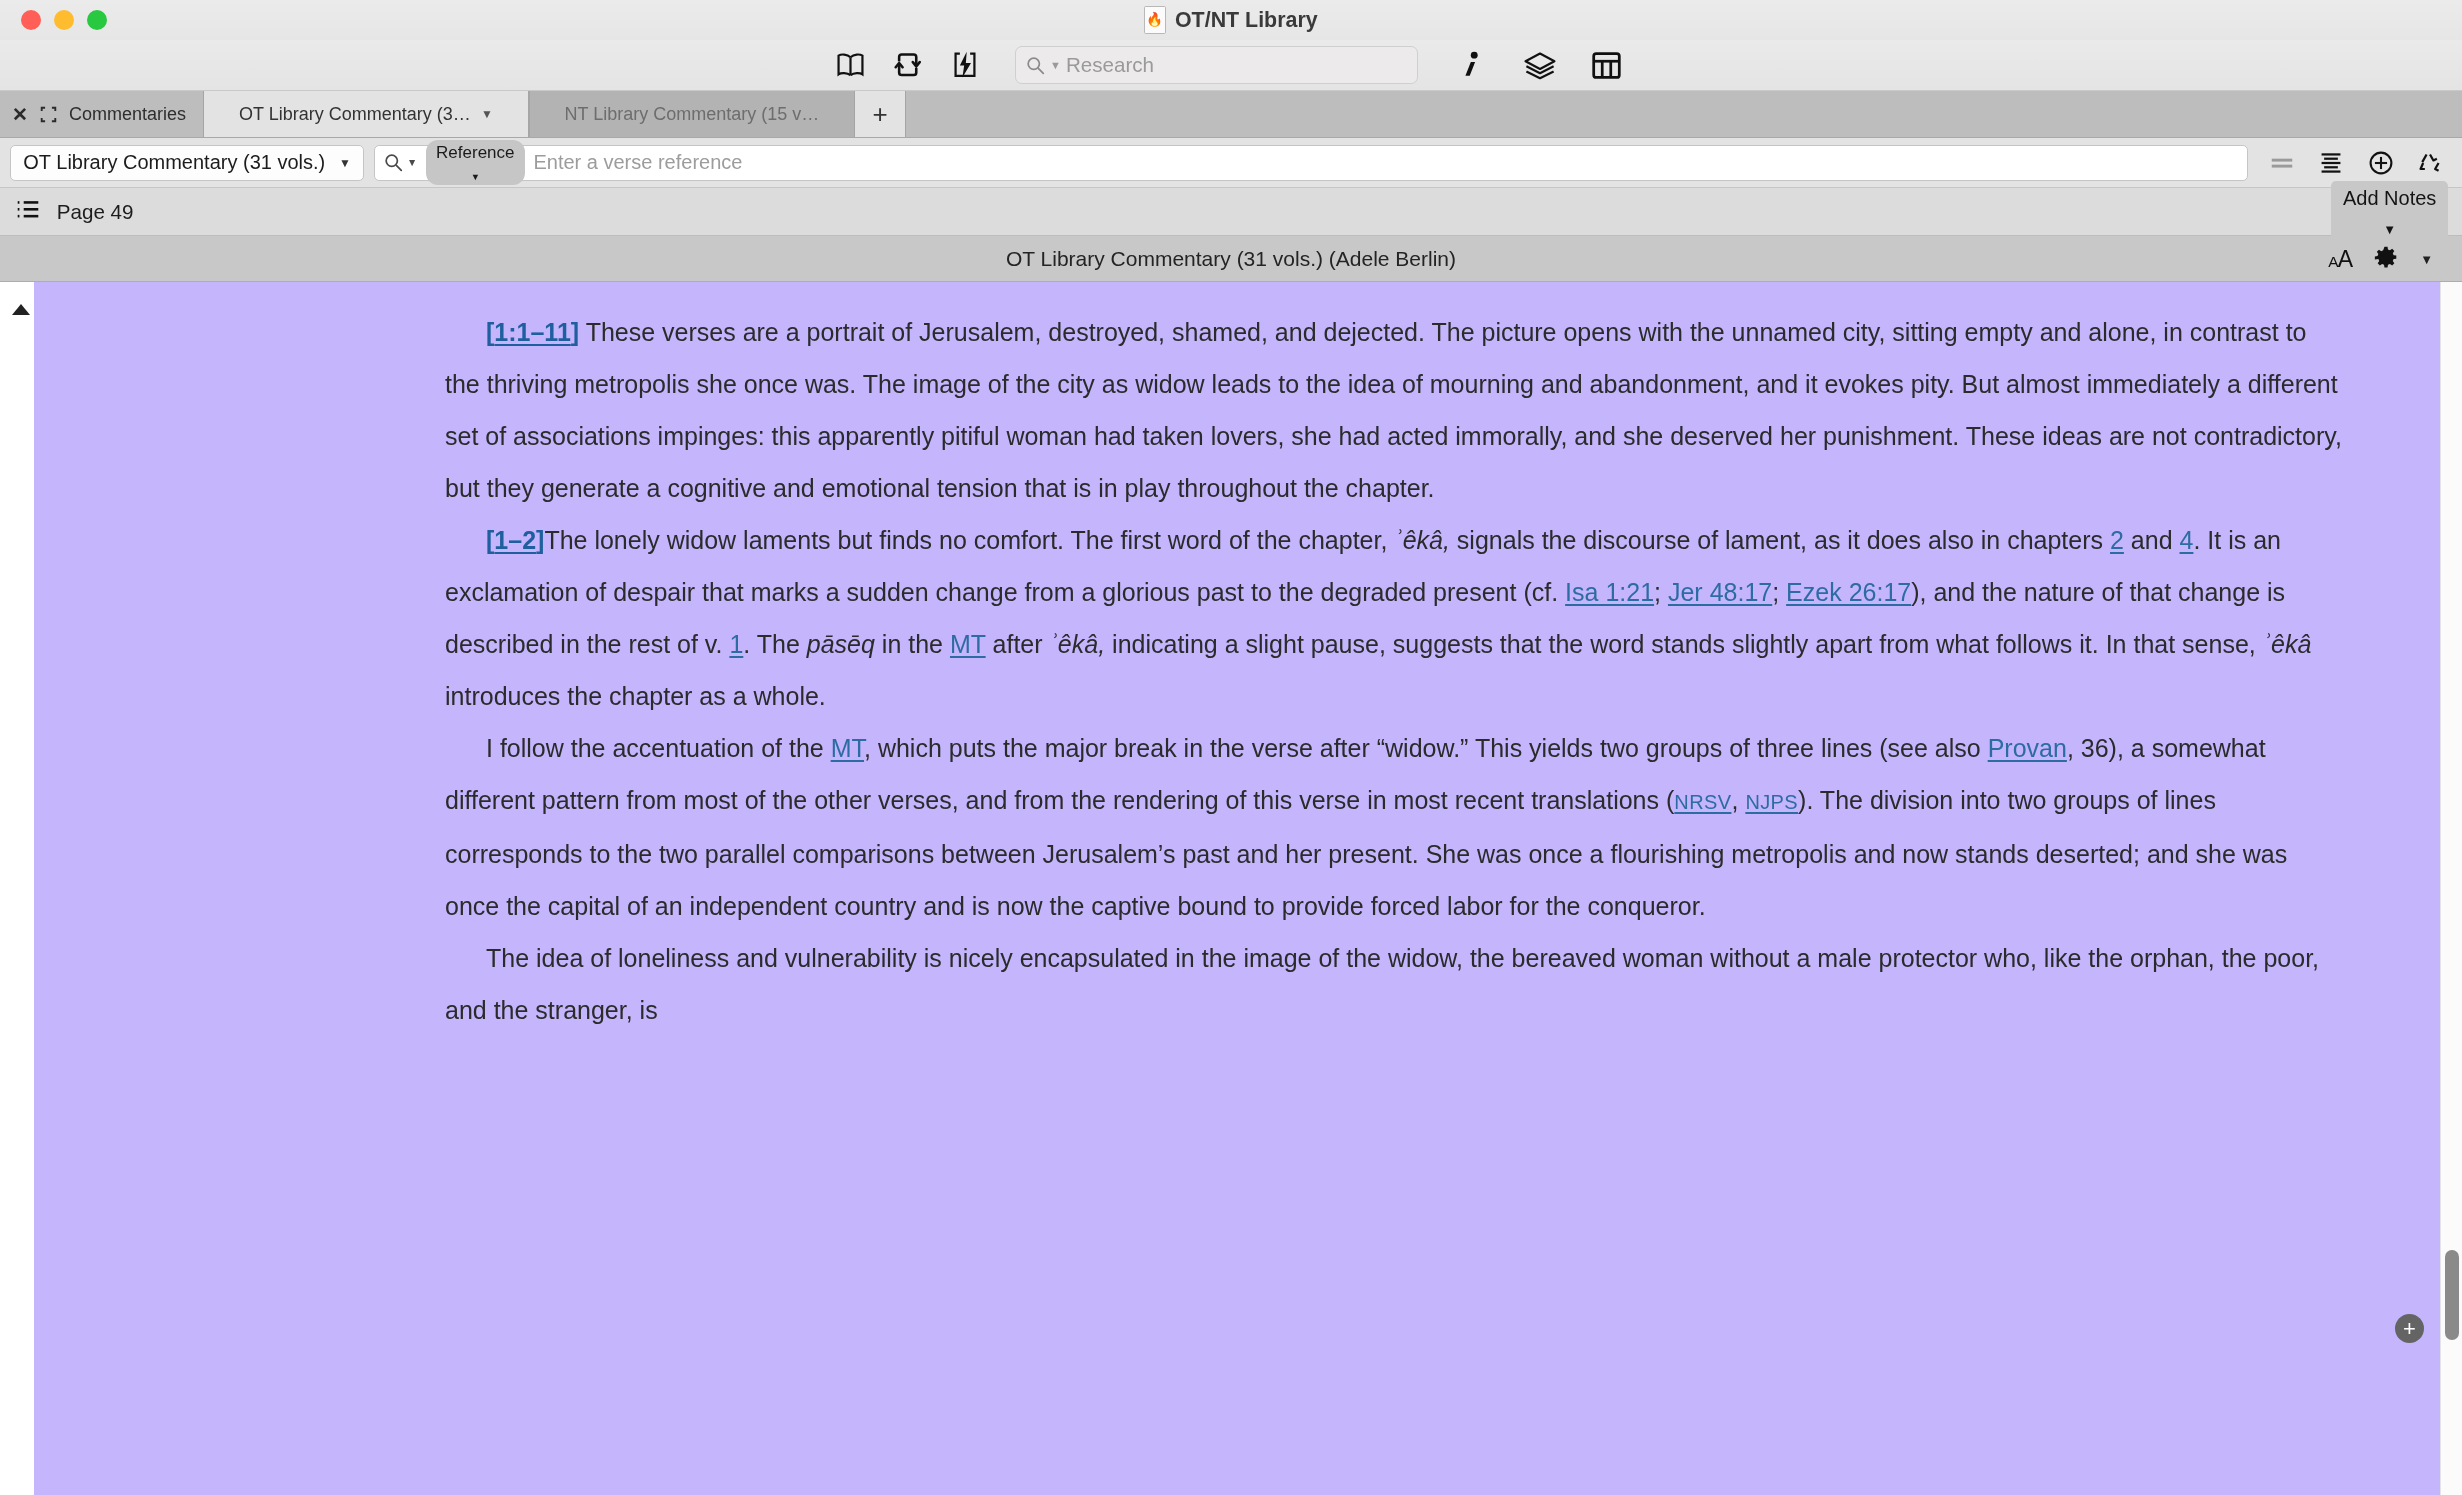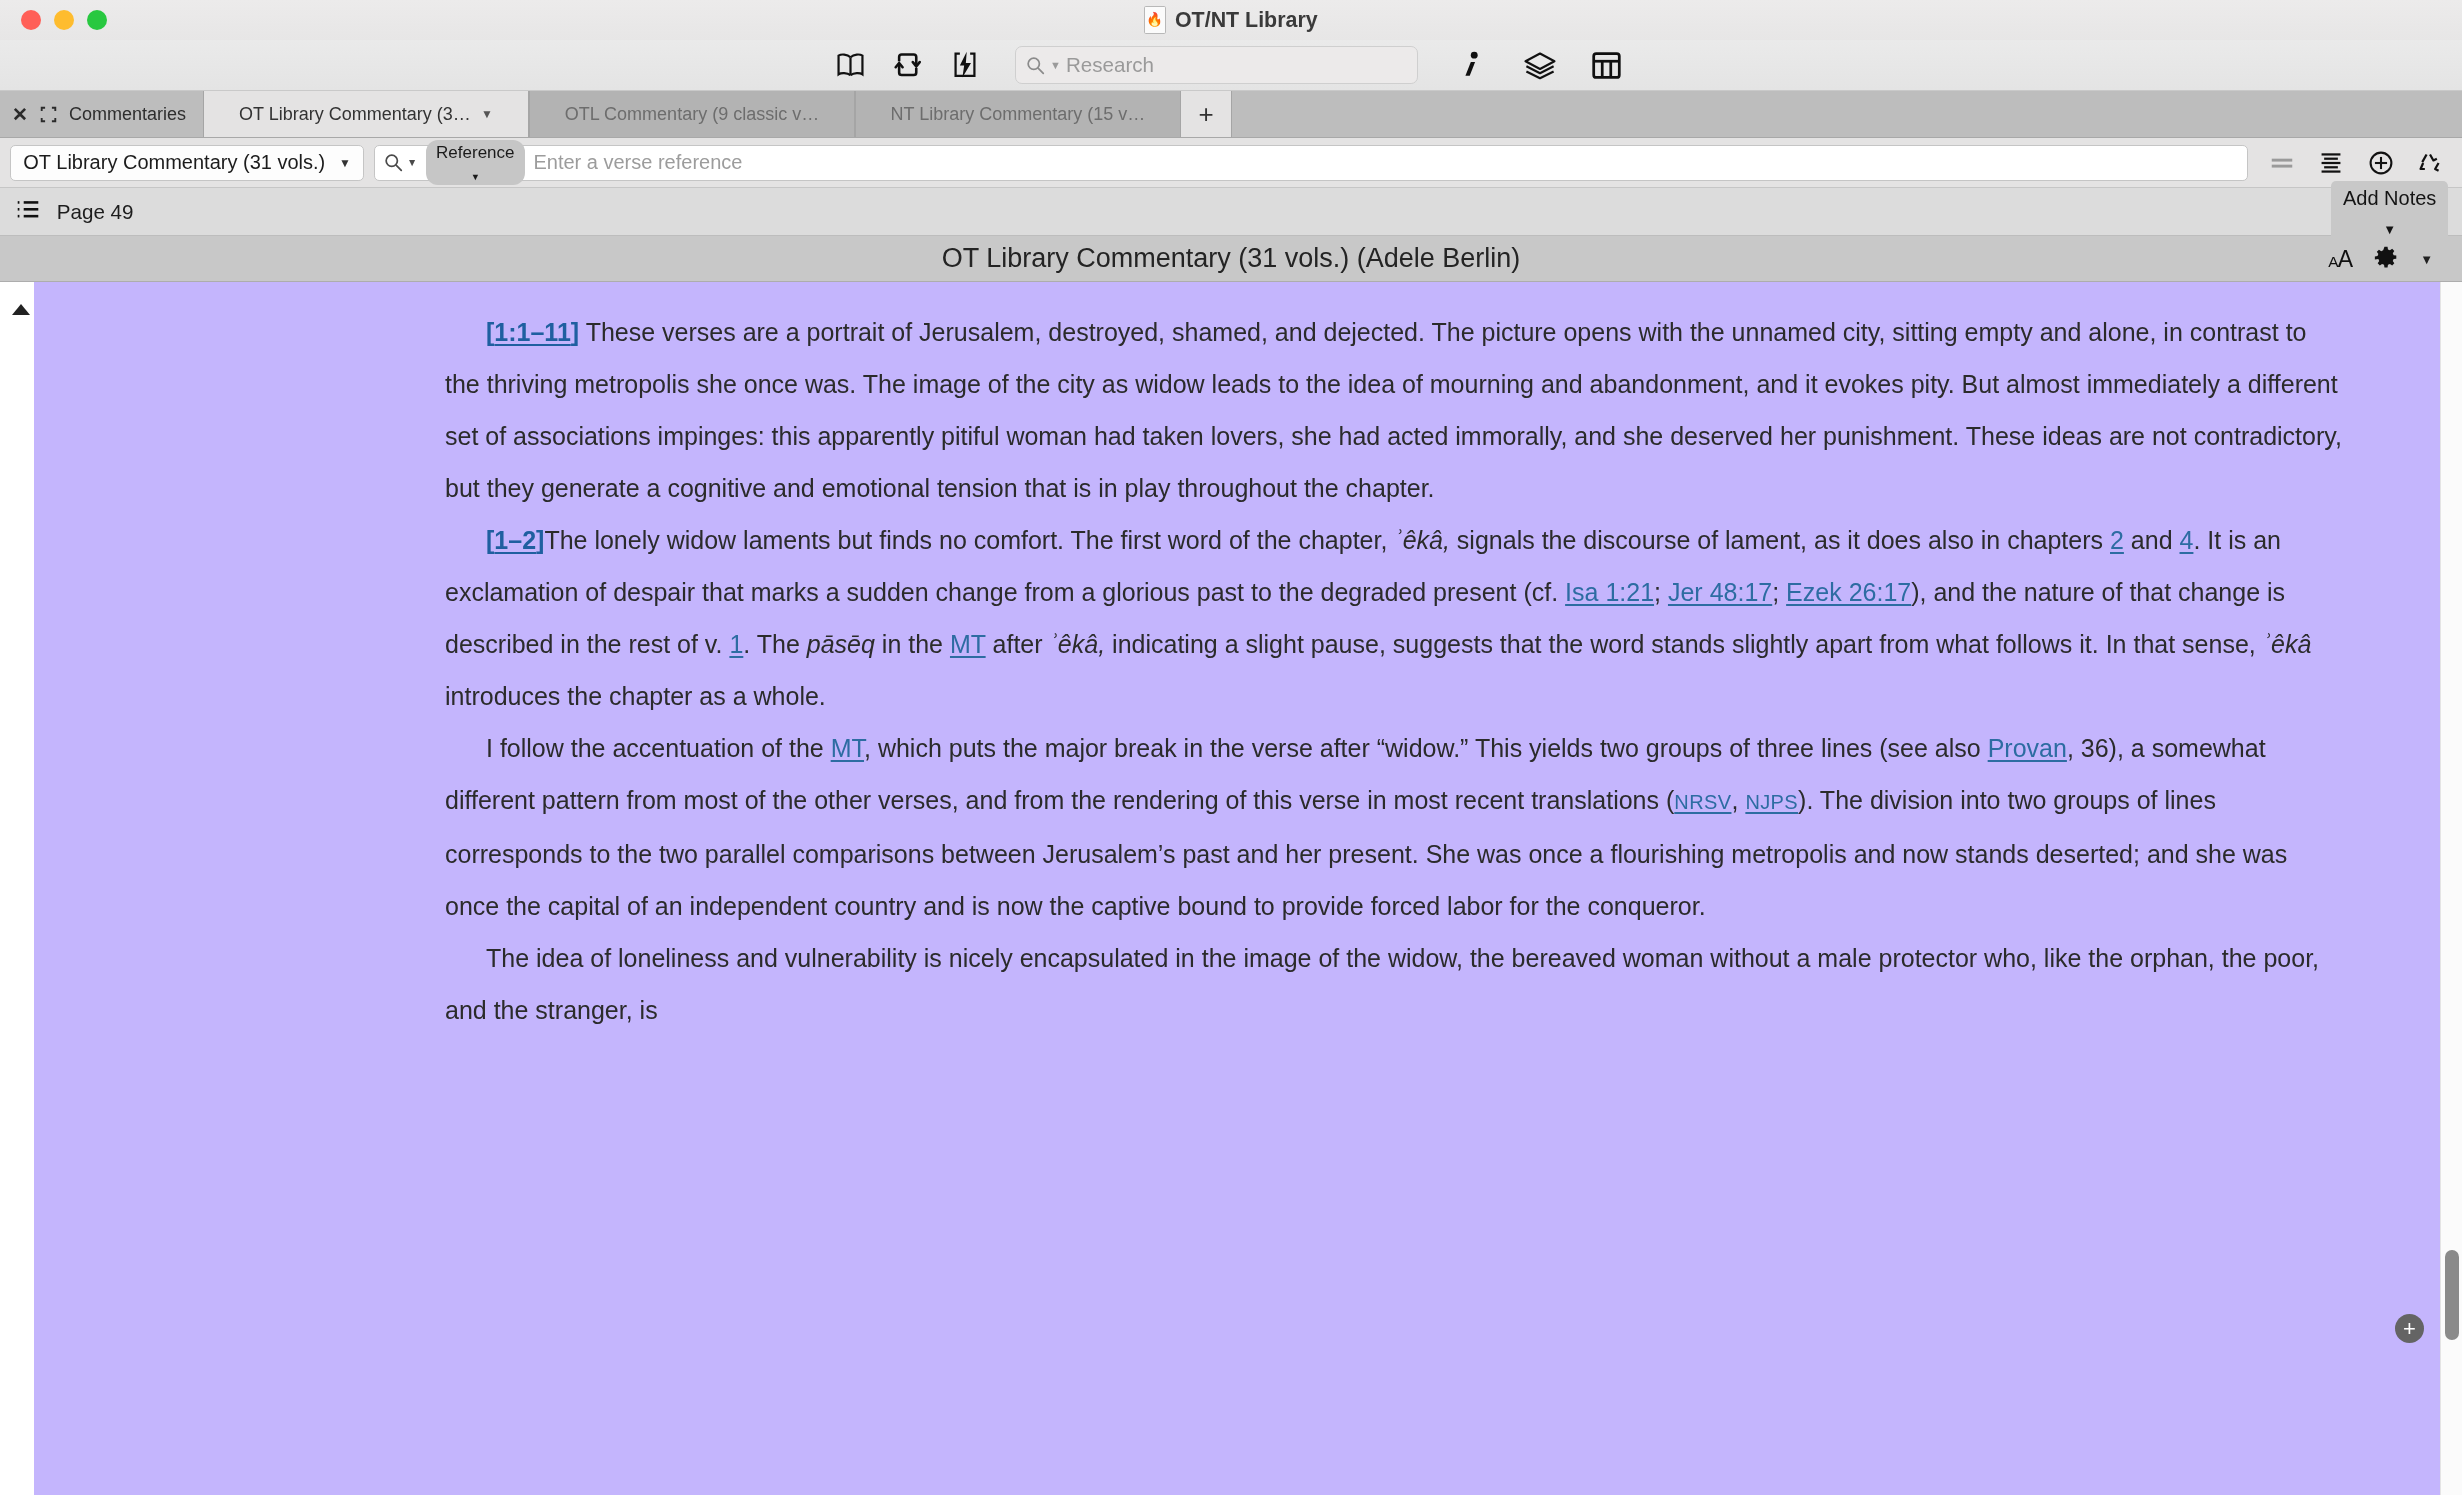--- a/index.html
+++ b/index.html
@@ -145,21 +145,21 @@
   }
 
   
   .dochead {
     height: 46px;
     background: #c8c8c8;
     border-bottom: 0.9px solid #adadad;
     position: relative;
     display: flex; align-items: center; justify-content: center;
   }
-  .dochead-title { font-size: 27px; color: #242424; }
+  .dochead-title { font-size: 21px; color: #242424; }
   .dochead-right {
     position: absolute; right: 29px; top: 0; height: 46px;
     display: flex; align-items: center; gap: 22px;
   }
   .aa { font-size: 23px; color:#101010; letter-spacing:-0.9px; }
   .aa small { font-size: 15.4px; }
 
   
   .reader {
     position: relative;
@@ -298,23 +298,20 @@
           <path d="M14 2 L18 2 L18 6"></path>
         <path d="M18 14 L18 18 L14 18"></path>
           <path d="M6 18 L2 18 L2 14"></path>
       </svg>
     </span>
     <span>Commentaries</span>
   </div>
   <div class="tab active">
     <span>OT Library Commentary (3…</span>
     <span class="caret">▼</span>
-  </div>
-  <div class="tab">
-    <span>OTL Commentary (9 classic v…</span>
   </div>
   <div class="tab">
     <span>NT Library Commentary (15 v…</span>
   </div>
   <div class="tab-plus">+</div>
   <div class="tab-filler"></div>
 </div>
 
 <div class="refbar">
   <div class="lib-select">

